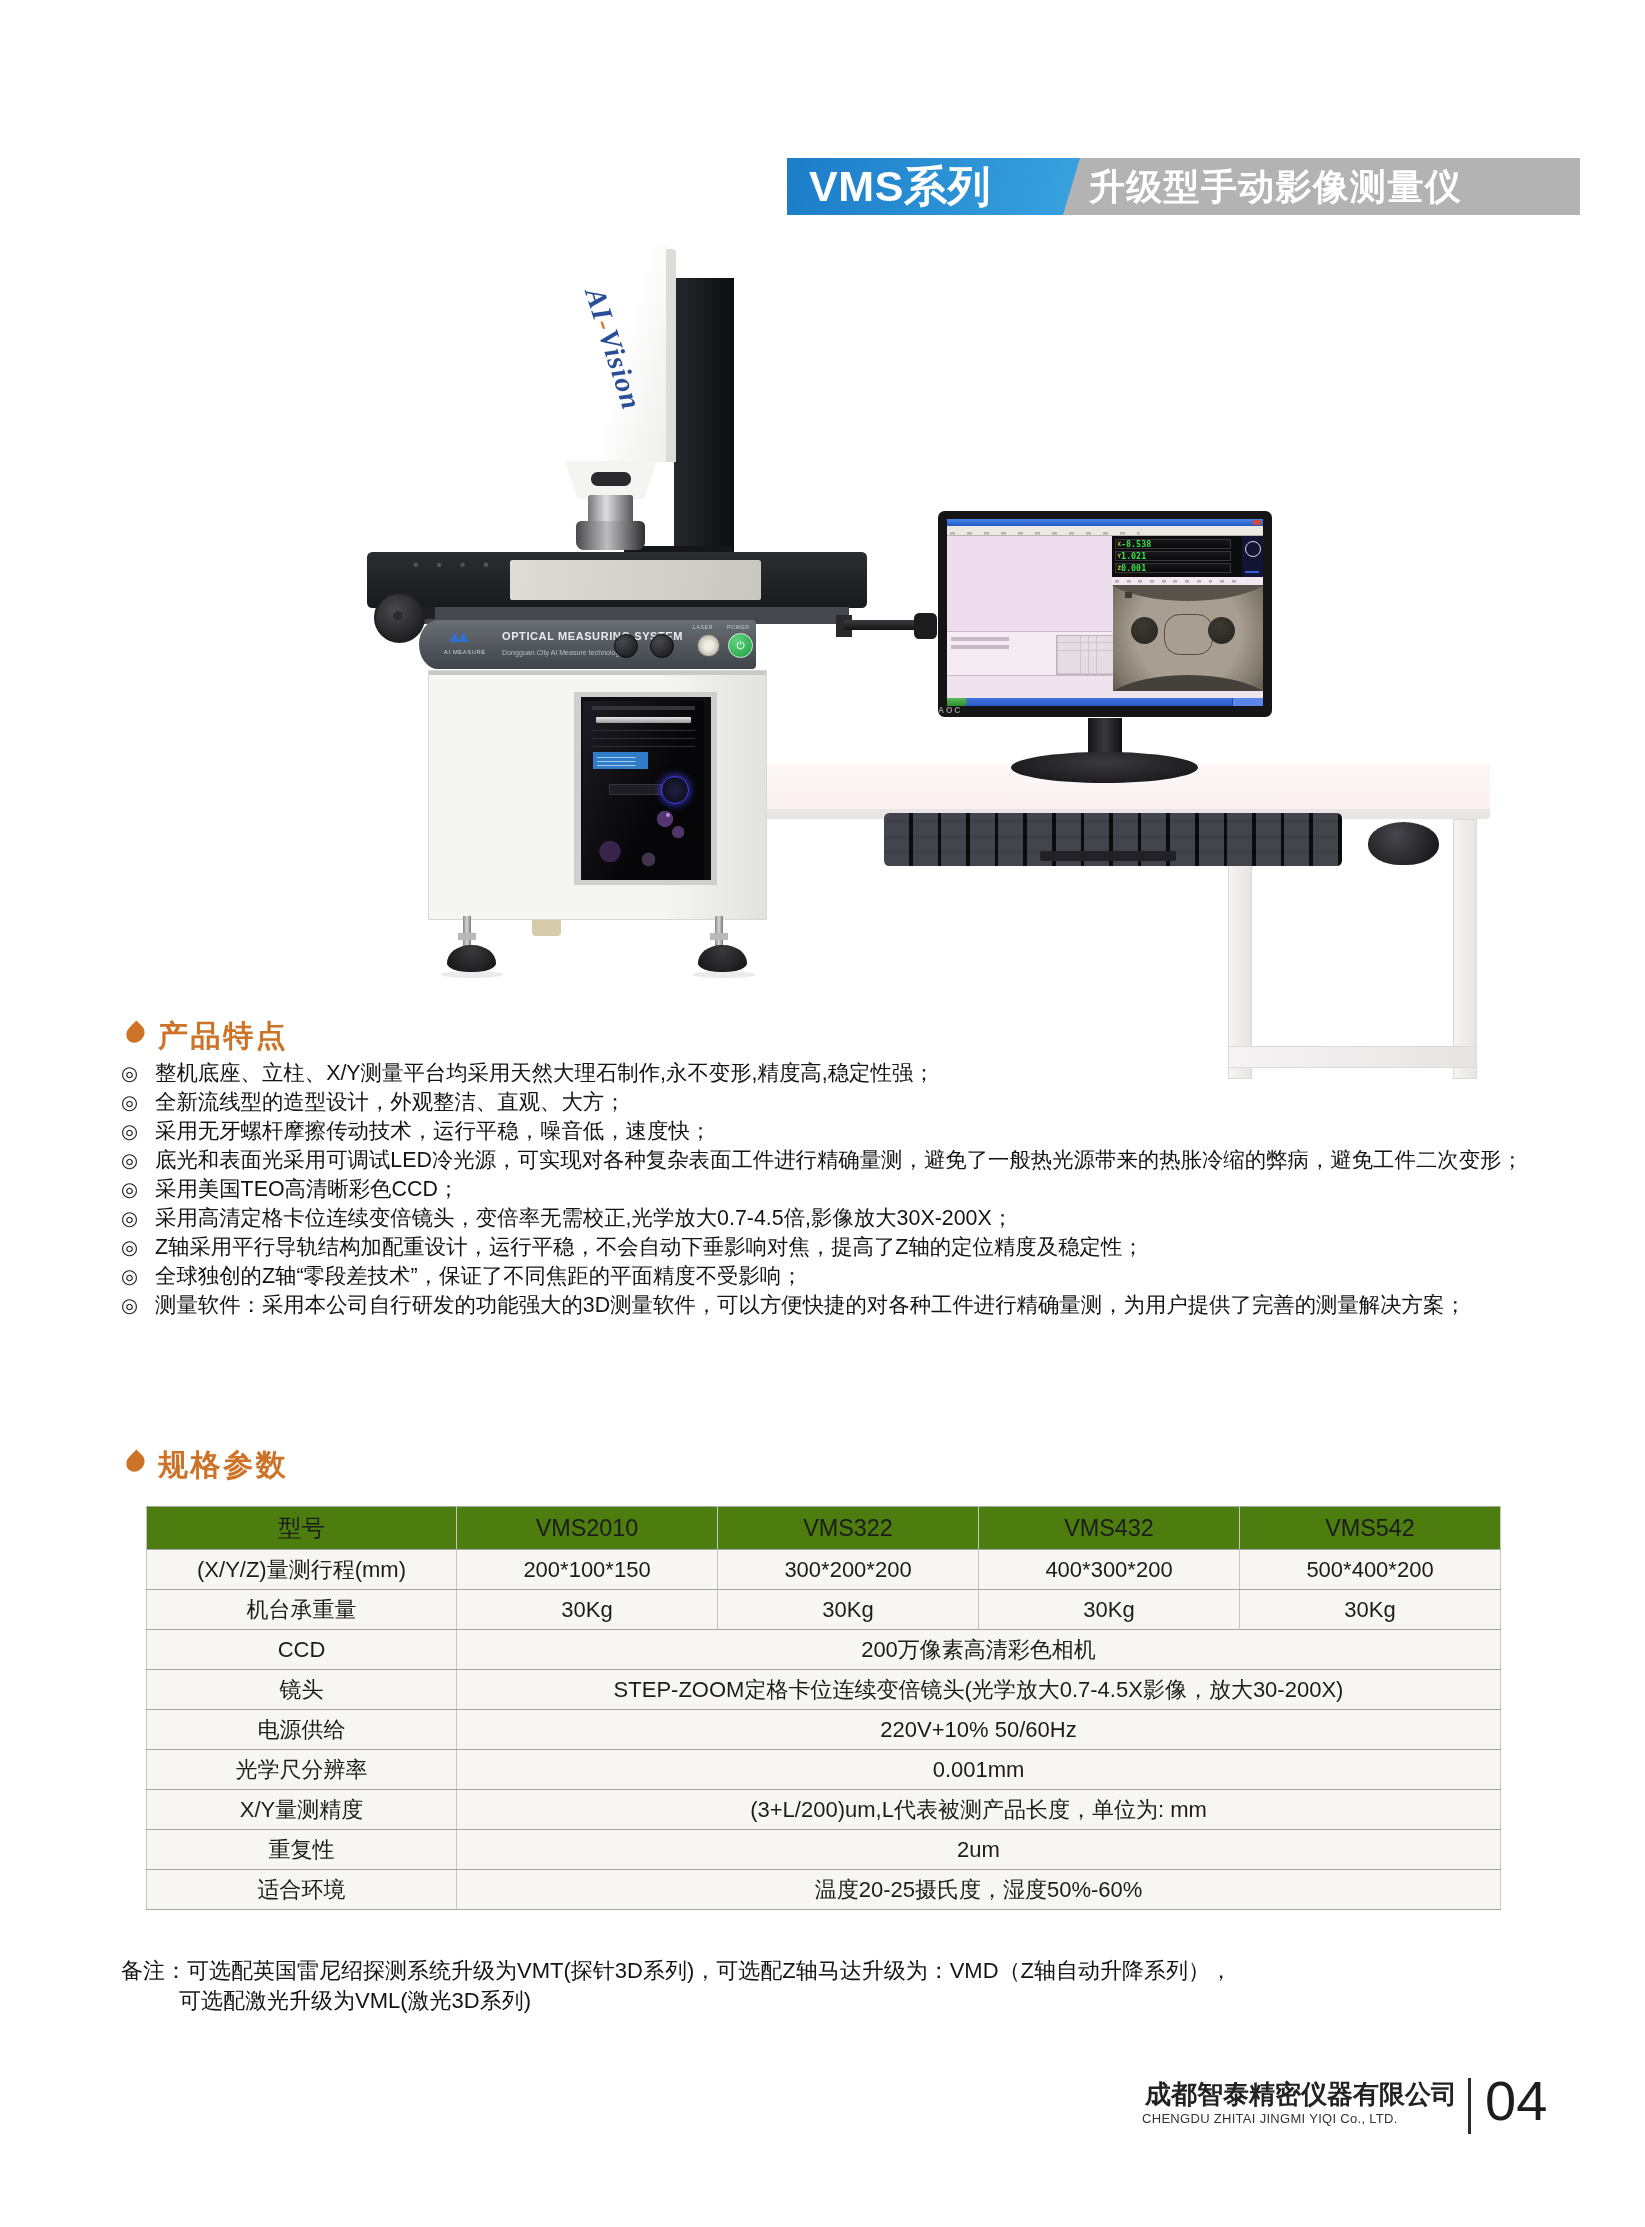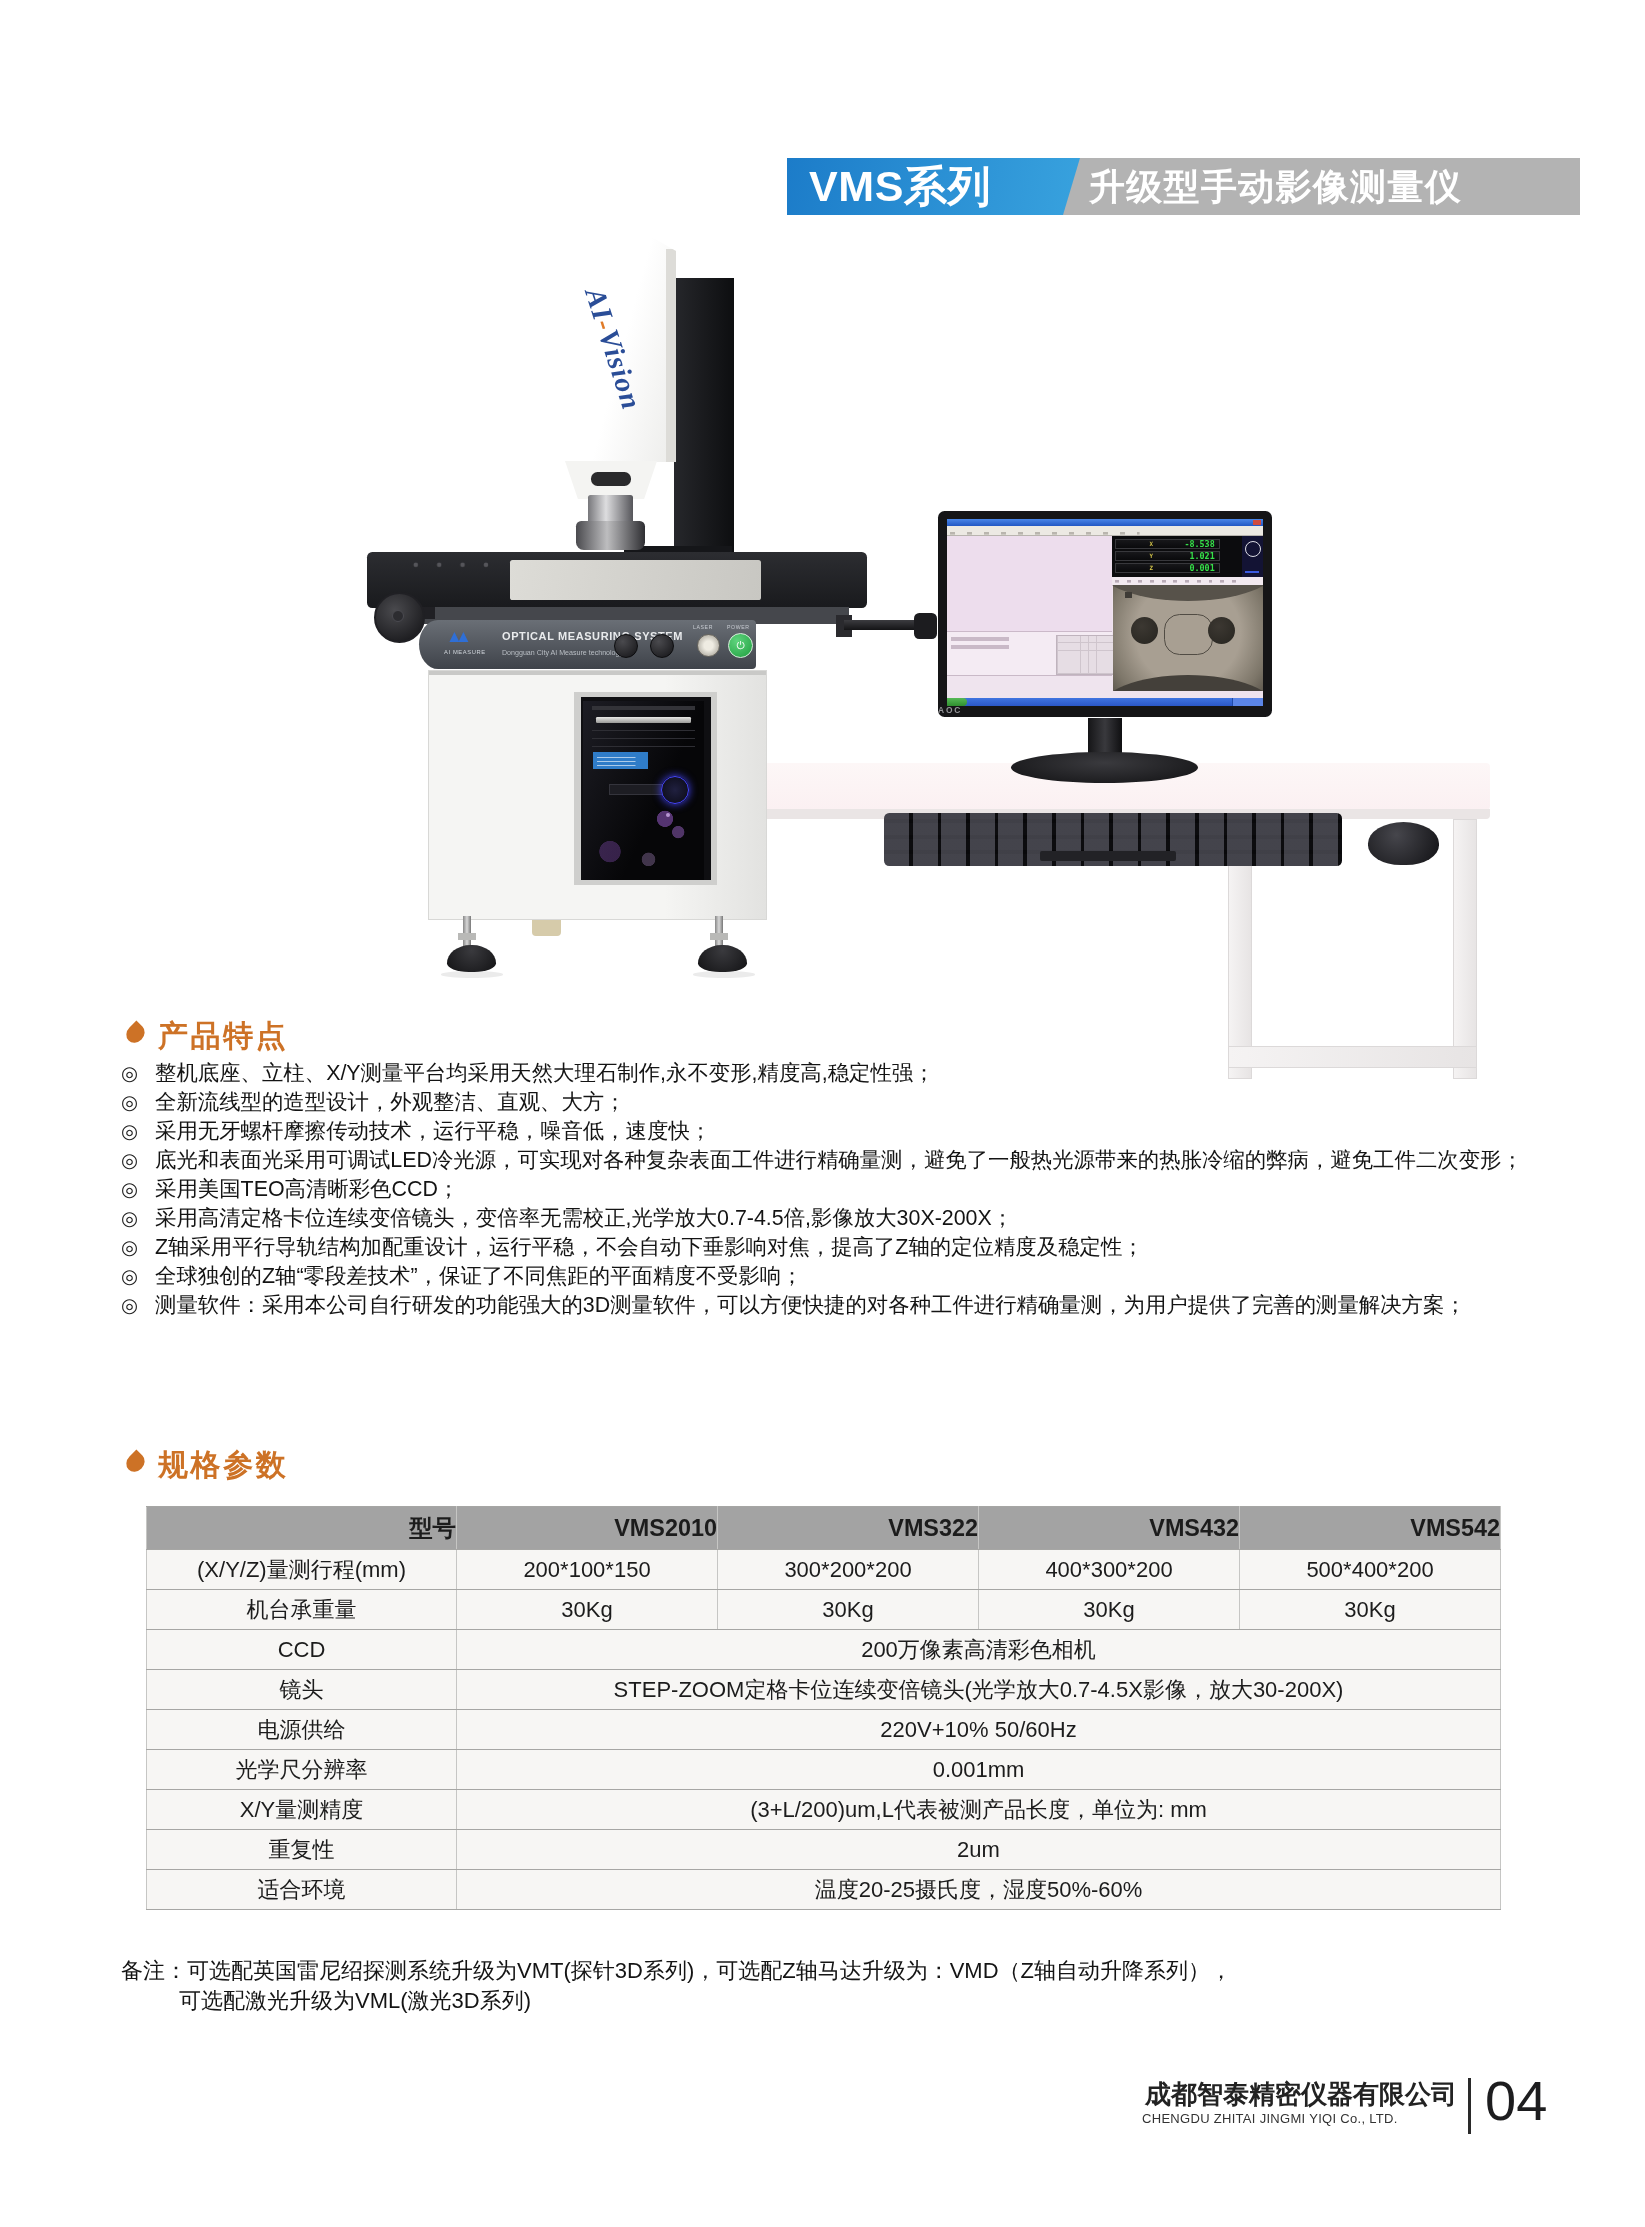--- a/index.html
+++ b/index.html
@@ -36,23 +36,23 @@
            background-image:repeating-linear-gradient(90deg,#b9b5ae 0 5.2px,transparent 5.2px 17px);background-size:60% 2.6px;background-position:2.6px 5.8px;background-repeat:no-repeat;}
   .sc-left{position:absolute;left:0;top:17px;width:165px;height:140px;background:#eddded;}
   .sc-left-rows{position:absolute;left:0;top:112px;width:165px;height:45px;background:#f4ebf3;border-top:0.6px solid #cbb9c9;}
   .sc-left-rows i{position:absolute;left:3.9px;width:58px;height:3.9px;background:#c9b9c7;}
   .sc-grid{position:absolute;left:109px;top:116px;width:56px;height:38px;border:0.6px solid #bfb3bd;
            background-image:repeating-linear-gradient(0deg,#cfc5cd 0 0.6px,transparent 0.6px 7.8px),
                             repeating-linear-gradient(90deg,#cfc5cd 0 0.6px,transparent 0.6px 7.8px),
                             linear-gradient(#e6dde4,#e6dde4);}
   .sc-left-foot{position:absolute;left:0;top:156px;width:165px;height:23px;background:#efe4ee;border-top:0.6px solid #c9b9c7;}
   .sc-dro{position:absolute;left:165px;top:17px;width:130px;height:41px;background:#0c0c0e;}
-  .dro-bar{position:absolute;left:2.6px;width:105px;height:10.4px;background:linear-gradient(#17171a,#0a0a0c);
+  .dro-bar{position:absolute;left:2.6px;width:116px;height:10.4px;background:linear-gradient(#17171a,#0a0a0c);
            border:0.6px solid #38383c;color:#35e049;font-family:"DejaVu Sans Mono",monospace;
-           font-size:8.4px;font-weight:bold;line-height:9.7px;text-align:right;padding-right:3.9px;box-sizing:border-box;padding-left:32px;}
+           font-size:8.4px;font-weight:bold;line-height:9.7px;text-align:left;padding-right:3.9px;box-sizing:border-box;}
   .dro-bar b{float:left;color:#d8c84a;font-size:5.8px;font-weight:bold;padding-left:1.9px;}
   .sc-gauge{position:absolute;left:295px;top:17px;width:21px;height:41px;background:#131334;}
   .sc-gauge i{position:absolute;left:2.6px;top:5.2px;width:14.3px;height:14.3px;border:1.9px solid #dcdce4;border-radius:50%;}
   .sc-gauge s{position:absolute;left:3.2px;bottom:3.9px;width:14.3px;height:2.6px;background:#3a5ae0;}
   .sc-strip{position:absolute;left:165px;top:58px;width:151px;height:8.4px;background:#f2e9f0;border-bottom:0.6px solid #c9b9c7;
             background-image:repeating-linear-gradient(90deg,#b9abb7 0 3.9px,transparent 3.9px 11.7px);background-size:85% 2.6px;background-position:2.6px 3.2px;background-repeat:no-repeat;}
   .sc-img{position:absolute;left:166px;top:66px;width:150px;height:106px;overflow:hidden;
           background:radial-gradient(circle at 50% 45%,#a89f92 0 55%,#7d7669 85%,#5f594f);}
   .sc-img .arc-t{position:absolute;left:-10%;top:-18px;width:120%;height:34px;background:#57524a;border-radius:0 0 50% 50%/0 0 100% 100%;}
   .sc-img .arc-b{position:absolute;left:-10%;bottom:-19.5px;width:120%;height:36px;background:#44403a;border-radius:50% 50% 0 0/100% 100% 0 0;}
@@ -156,21 +156,21 @@
   .sec-title{font-size:30px;font-weight:bold;color:#cd7226;letter-spacing:2.6px;white-space:nowrap;}
   .feat-list{left:121px;top:1059px;width:1480px;list-style:none;margin:0;padding:0;}
   .feat-list li{height:29px;line-height:29px;white-space:nowrap;font-size:21.4px;color:#141414;}
   .feat-list .bullet{display:inline-block;width:34px;font-size:19.5px;color:#222;}
 
   
   #spec-table{position:absolute;left:146px;top:1506px;width:1354px;border-collapse:collapse;table-layout:fixed;
               font-size:22px;color:#1c1c1c;background:#f7f6f4;}
   #spec-table th,#spec-table td{border:1.3px solid #c6c6c4;border-top:1.9px solid #a6a6a4;border-bottom:1.9px solid #a6a6a4;
               text-align:center;padding:0;height:39px;font-weight:normal;}
-  #spec-table thead th{height:42px;font-weight:bold;font-size:23.4px;background:#a3a3a3;text-align:right;}
+  #spec-table thead th{height:42px;font-weight:normal;font-size:23.4px;background:#4d7c0f;}
   #spec-table td.lbl{font-weight:normal;}
   .note{position:absolute;left:121px;font-size:22px;color:#141414;white-space:nowrap;}
 
   
   .foot-cn{left:1142px;top:2077px;width:315px;text-align:right;font-size:26px;font-weight:bold;color:#222;white-space:nowrap;}
   .foot-en{left:1142px;top:2111px;width:315px;font-size:13px;color:#333;letter-spacing:0.3px;white-space:nowrap;}
   .foot-div{left:1468px;top:2078px;width:2.6px;height:56px;background:#2a2a2a;}
   .foot-page{left:1485px;top:2068px;font-size:56px;color:#1d1d1f;}
 </style>
 </head>

